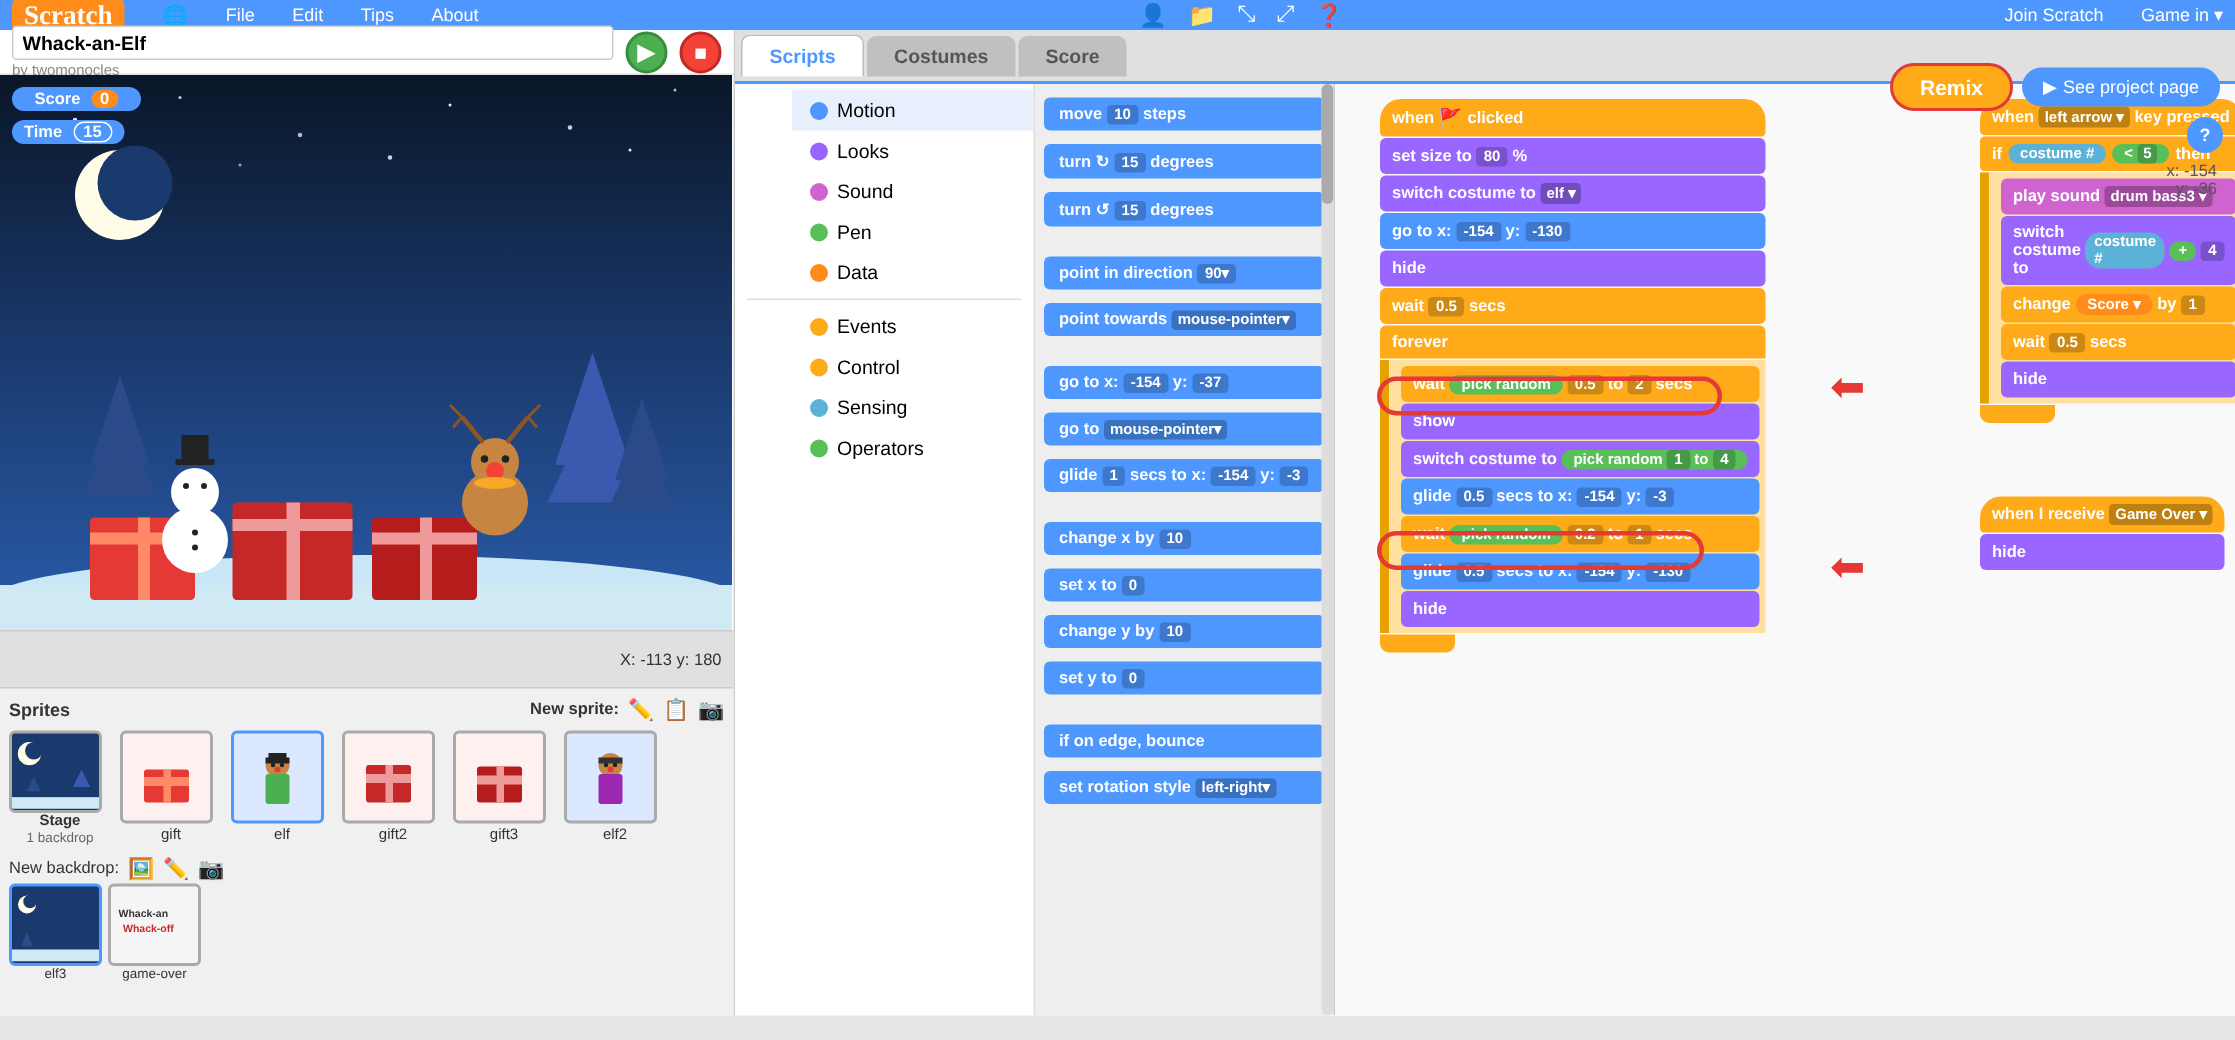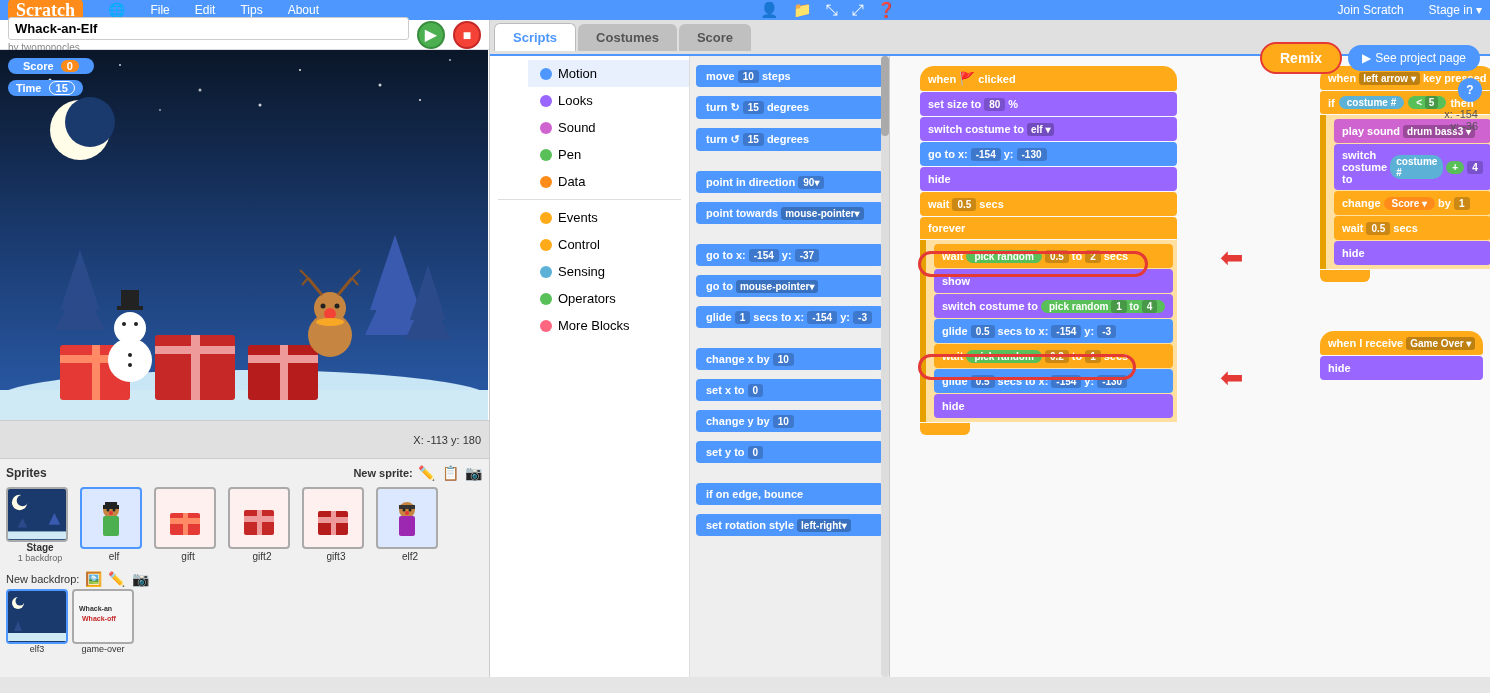--- a/index.html
+++ b/index.html
@@ -136,21 +136,21 @@
 
   <span style="color:white;font-size:15px;display:flex;gap:14px;">
     <span>👤</span>
     <span>📁</span>
     <span>⤡</span>
     <span>⤢</span>
     <span>❓</span>
   </span>
   <span class="nav-spacer"></span>
   <span class="join-link">Join Scratch</span>
-  <span class="sign-link">Stage in ▾</span>
+  <span class="sign-link">Game in ▾</span>
 </div>
 
 <div id="remix-area">
   <button class="remix-btn">Remix</button>
   <button class="see-project-btn">
     <span>▶</span>
     <span>See project page</span>
   </button>
 </div>
 
@@ -288,49 +288,49 @@
               <polygon points="10,38 15,28 20,38" fill="#2a4a8a"></polygon>
               <polygon points="42,35 48,23 54,35" fill="#3a5ab0"></polygon>
               <rect x="0" y="42" width="60" height="8" fill="#d0eaf5"></rect>
             </svg>
           </div>
           <div class="stage-label">Stage</div>
           <div class="backdrop-label">1 backdrop</div>
         </div>
 
         <div class="sprite-thumb">
+          <div class="sprite-thumb-img" style="background:#fff0f0;">
+            <svg width="40" height="40" viewBox="0 0 40 40">
+              <rect x="5" y="15" width="30" height="22" fill="#e53935" rx="2"></rect>
+              <rect x="5" y="20" width="30" height="6" fill="#ff8a65"></rect>
+              <rect x="18" y="15" width="5" height="22" fill="#ff8a65"></rect>
+            </svg>
+          </div>
+          <div class="sprite-thumb-label">gift</div>
+        </div>
+
+        <div class="sprite-thumb">
           <div class="sprite-thumb-img selected" style="background:#dce8ff;">
             <span style="font-size:10px;font-weight:bold;color:#555;">i</span>
             <svg width="40" height="45" viewBox="0 0 40 45" style="position:absolute;">
               <circle cx="20" cy="14" r="8" fill="#c68642"></circle>
               <rect x="12" y="20" width="16" height="20" fill="#4caf50" rx="2"></rect>
               <rect x="12" y="9" width="16" height="4" fill="#222"></rect>
               <rect x="14" y="6" width="12" height="6" fill="#222"></rect>
               <circle cx="17" cy="14" r="1.5" fill="#222"></circle>
               <circle cx="23" cy="14" r="1.5" fill="#222"></circle>
               <circle cx="20" cy="17" r="2" fill="#e53935"></circle>
             </svg>
           </div>
           <div class="sprite-thumb-label">elf</div>
         </div>
 
         <div class="sprite-thumb">
           <div class="sprite-thumb-img" style="background:#fff0f0;">
             <svg width="40" height="40" viewBox="0 0 40 40">
-              <rect x="5" y="15" width="30" height="22" fill="#e53935" rx="2"></rect>
-              <rect x="5" y="20" width="30" height="6" fill="#ff8a65"></rect>
-              <rect x="18" y="15" width="5" height="22" fill="#ff8a65"></rect>
-            </svg>
-          </div>
-          <div class="sprite-thumb-label">gift</div>
-        </div>
-
-        <div class="sprite-thumb">
-          <div class="sprite-thumb-img" style="background:#fff0f0;">
-            <svg width="40" height="40" viewBox="0 0 40 40">
               <rect x="5" y="12" width="30" height="25" fill="#c62828" rx="2"></rect>
               <rect x="5" y="18" width="30" height="6" fill="#ef9a9a"></rect>
               <rect x="18" y="12" width="5" height="25" fill="#ef9a9a"></rect>
             </svg>
           </div>
           <div class="sprite-thumb-label">gift2</div>
         </div>
 
         <div class="sprite-thumb">
           <div class="sprite-thumb-img" style="background:#fff0f0;">
@@ -433,24 +433,20 @@
           <span class="cat-dot" style="background:#ffab19;"></span>
           <span>Control</span>
         </div>
         <div class="cat-item">
           <span class="cat-dot" style="background:#5cb1d6;"></span>
           <span>Sensing</span>
         </div>
         <div class="cat-item">
           <span class="cat-dot" style="background:#59c059;"></span>
           <span>Operators</span>
-        </div>
-        <div class="cat-item">
-          <span class="cat-dot" style="background:#ff6680;"></span>
-          <span>More Blocks</span>
         </div>
       </div>
 
       <div id="blocks-palette" style="position:relative;">
         <div style="display:flex;flex-direction:column;gap:3px;">
           <span class="block block-motion">move <span class="cb-val">10</span> steps</span>
           <span class="block block-motion">turn ↻ <span class="cb-val">15</span> degrees</span>
           <span class="block block-motion">turn ↺ <span class="cb-val">15</span> degrees</span>
           <span style="height:8px;"></span>
           <span class="block block-motion">point in direction <span class="cb-val">90▾</span></span>

